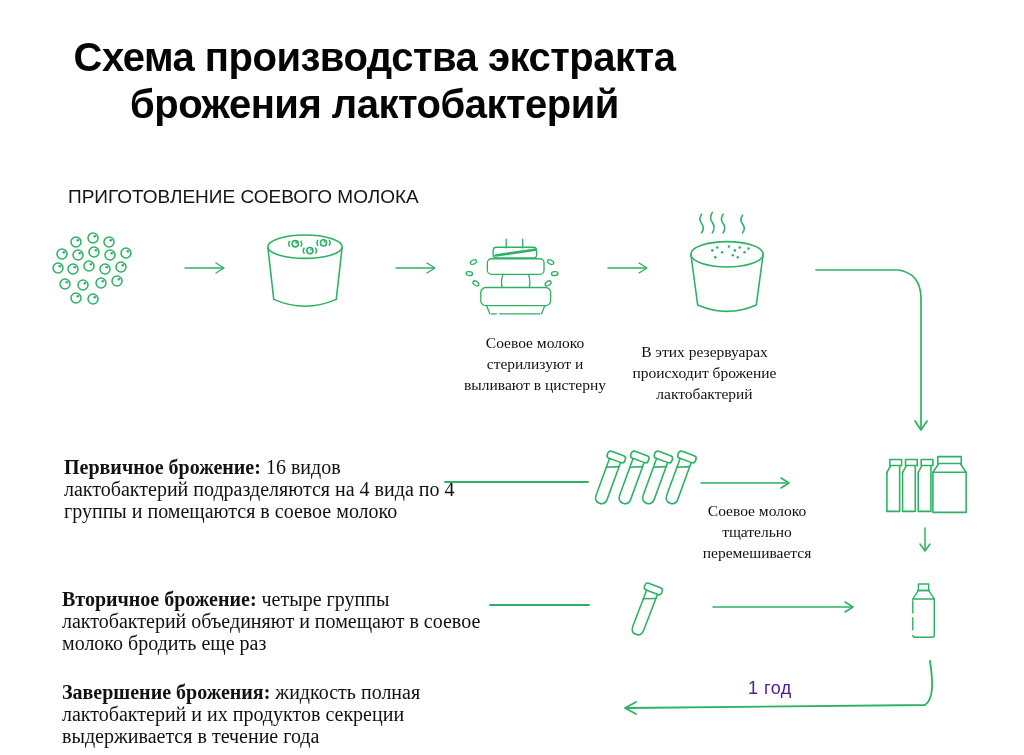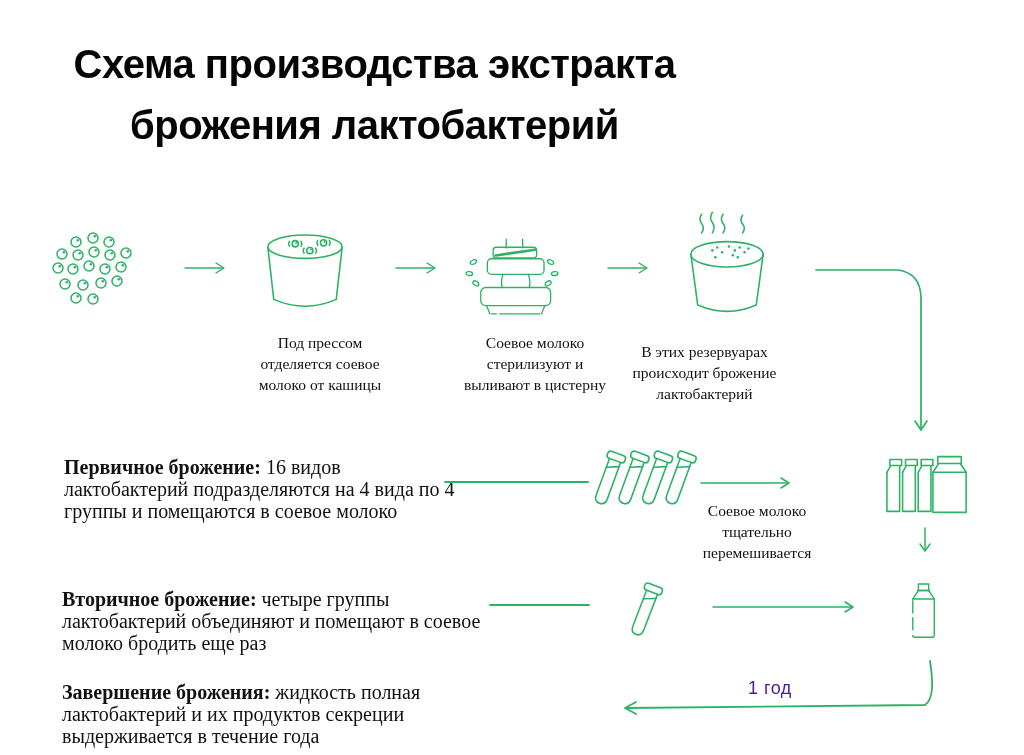--- a/index.html
+++ b/index.html
@@ -1,40 +1,41 @@
 <!DOCTYPE html>
 <html><head>
 <meta charset="utf-8">
 <style>
   html,body{margin:0;padding:0;background:#fff;}
   .canvas{position:relative;width:1024px;height:755px;background:#ffffff;overflow:hidden;
           font-family:"Liberation Sans",sans-serif;color:#000;}
   .abs{position:absolute;}
   .title{left:52px;top:34px;width:645px;text-align:center;font-size:40px;font-weight:700;
-         line-height:61px;white-space:pre-line;letter-spacing:-0.5px;color:#050505;}
+         line-height:47px;white-space:pre-line;letter-spacing:-0.5px;color:#050505;}
   .sec-header{font-size:19px;font-weight:400;color:#141414;}
   .sec-header2{font-size:20px;font-weight:400;color:#141414;}
   .caption{font-family:"Liberation Serif",serif;font-size:15.5px;line-height:21px;
            text-align:center;white-space:pre-line;color:#111;}
   .stage{font-family:"Liberation Serif",serif;font-size:20px;line-height:22px;color:#111;}
   .stage b{font-weight:700;}
   .note{font-family:"Liberation Serif",serif;font-size:15.5px;line-height:21px;
         text-align:center;white-space:pre-line;color:#111;}
   .year{font-size:18px;color:#4c1d95;letter-spacing:0.5px;}
   .ic{color:#2bb263;}
   svg{display:block;overflow:visible;}
 </style>
 </head>
 <body>
 
 <div class="canvas">
 
   <div class="abs title">Схема производства экстракта
 брожения лактобактерий</div>
 
+  <div class="abs sec-header" style="left:68px;top:186px;">ПРИГОТОВЛЕНИЕ СОЕВОГО МОЛОКА</div>
 
   <svg class="abs ic" style="left:50px;top:232px;" width="90" height="78" viewBox="0 0 90 78" fill="none" stroke="currentColor" stroke-width="1.5" stroke-linecap="round">
     <g>
       <g transform="translate(26,10)">
           <circle r="5"></circle>
           <circle r="1.3" cx="1.8" cy="-1.8" fill="currentColor" stroke="none"></circle>
         </g>
       <g transform="translate(43,6)">
           <circle r="5"></circle>
           <circle r="1.3" cx="1.8" cy="-1.8" fill="currentColor" stroke="none"></circle>
@@ -188,23 +189,20 @@
       <circle cx="60" cy="42" r="1.3"></circle>
         <circle cx="64" cy="38" r="1.3"></circle>
     </g>
   </svg>
 
   <svg class="abs ic" style="left:814px;top:261px;" width="122" height="182" viewBox="0 0 122 182" fill="none" stroke="currentColor" stroke-width="1.7" stroke-linecap="round" stroke-linejoin="round">
     <path d="M2 9 L84 9 Q106 12 107 36 L107 167"></path>
     <polyline points="101,160 107,169 113,160"></polyline>
   </svg>
 
-  <div class="abs caption" style="left:240px;top:332px;width:160px;">Под прессом
-отделяется соевое
-молоко от кашицы</div>
   <div class="abs caption" style="left:445px;top:332px;width:180px;">Соевое молоко
 стерилизуют и
 выливают в цистерну</div>
   <div class="abs caption" style="left:612px;top:341px;width:185px;">В этих резервуарах
 происходит брожение
 лактобактерий</div>
 
 
   <div class="abs stage" style="left:64px;top:456px;width:402px;"><b>Первичное брожение:</b> <span>16 видов лактобактерий подразделяются на 4 вида по 4 группы и помещаются в соевое молоко</span></div>
 

